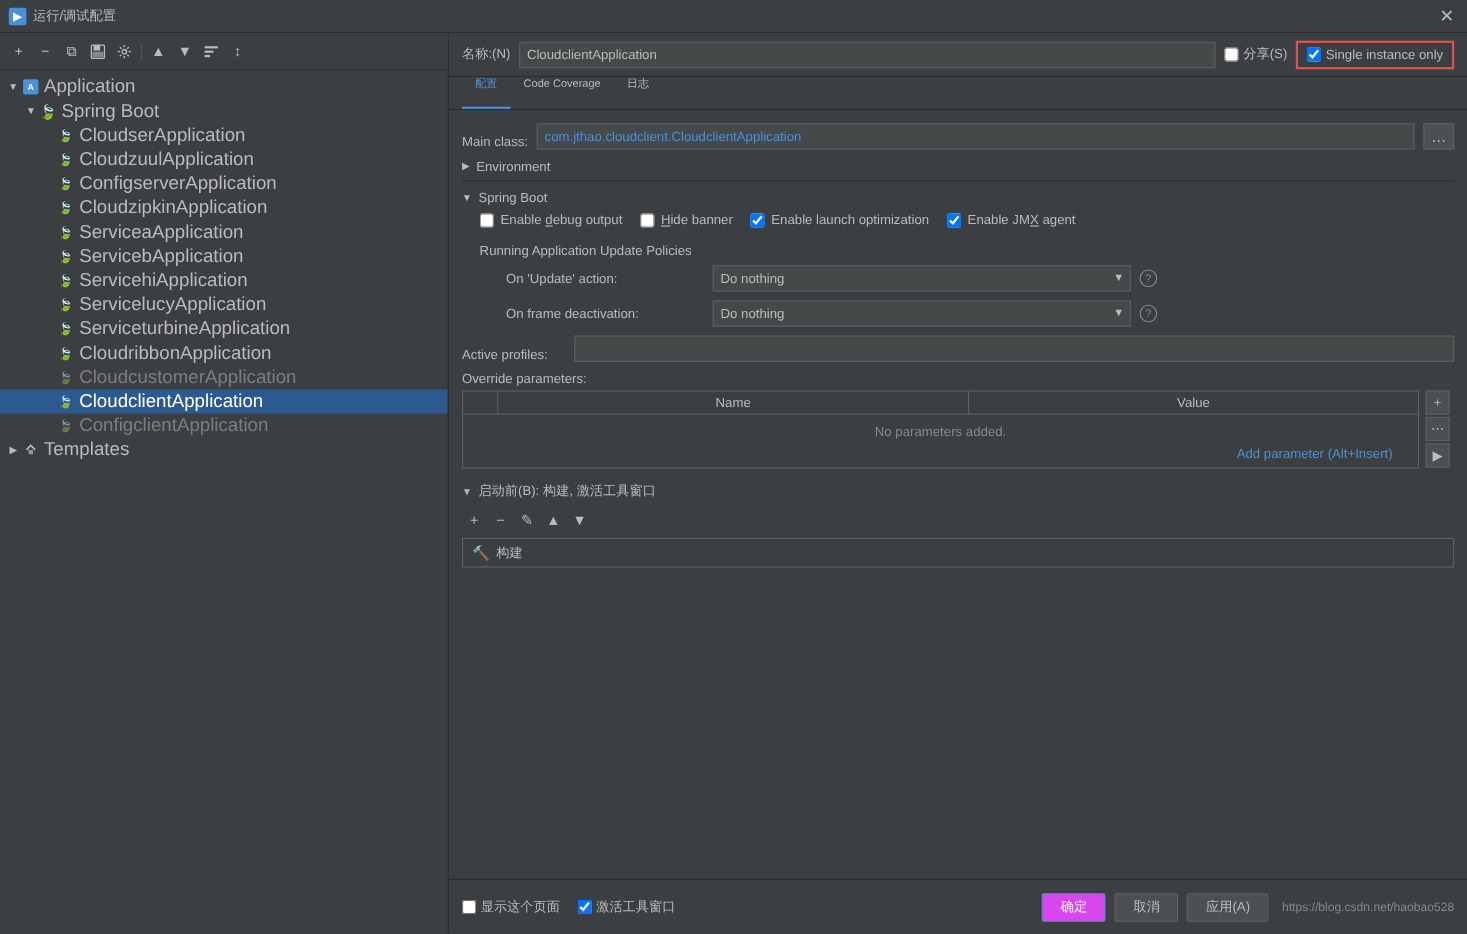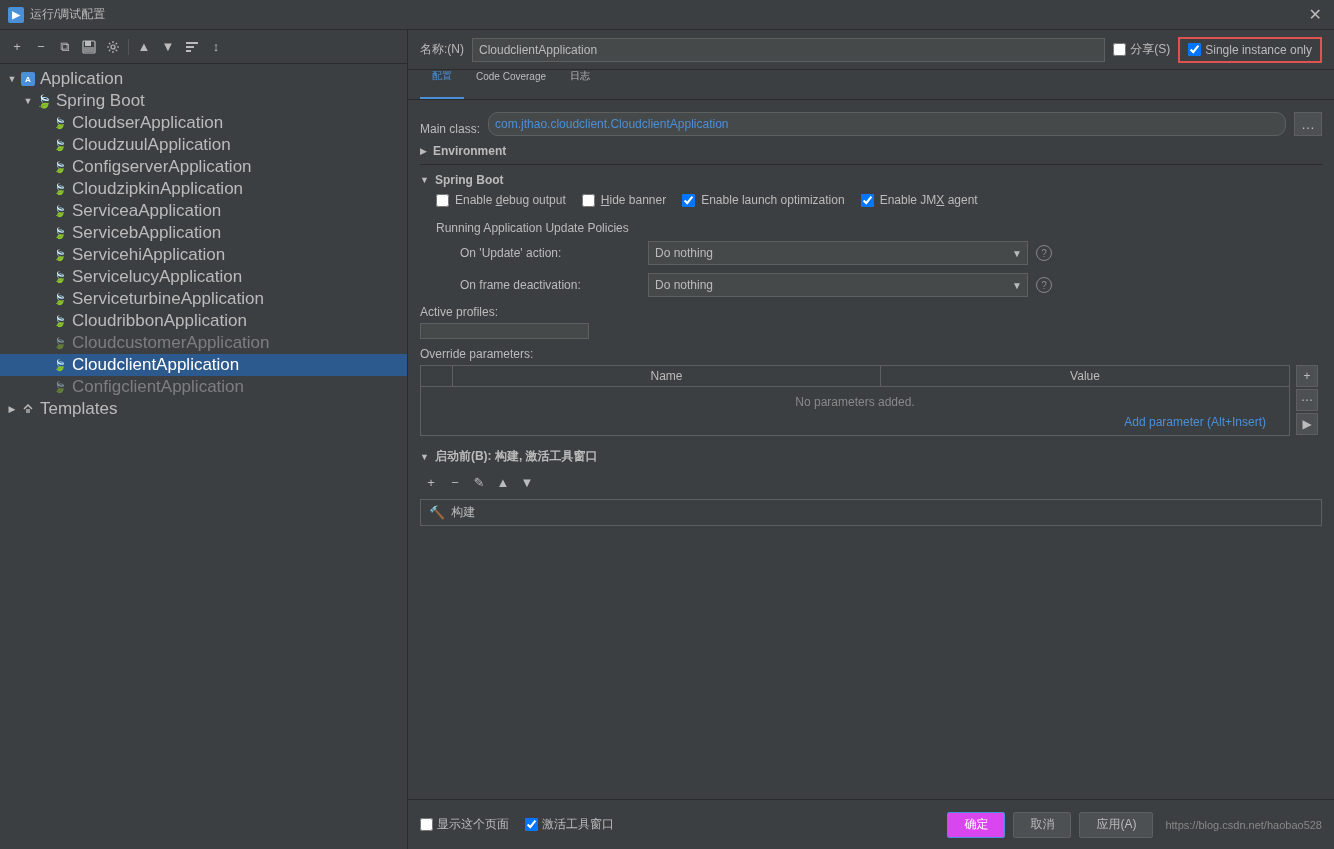--- a/index.html
+++ b/index.html
@@ -234,21 +234,21 @@
       margin: 8px 0 6px 0;
       cursor: pointer;
     }
     .section-arrow {
       font-size: 9px;
       color: #bbbbbb;
     }
     .section-title {
       font-size: 12px;
       color: #bbbbbb;
-      font-weight: 700;
+      font-weight: 400;
     }
     .section-content {
       padding-left: 16px;
     }
     .checkbox-row {
       display: flex;
       align-items: center;
       gap: 6px;
       margin-bottom: 6px;
     }
@@ -303,24 +303,23 @@
     .help-icon {
       width: 16px; height: 16px;
       border-radius: 50%;
       border: 1px solid #888;
       display: flex; align-items: center; justify-content: center;
       font-size: 10px; color: #888;
       cursor: pointer;
     }
     .active-profiles-row {
       display: flex;
-      align-items: flex-start;
+      align-items: flex-end;
       margin: 8px 0;
-      gap: 4px;
-      flex-direction: column;
+      gap: 24px;
     }
     .active-profiles-label {
       font-size: 12px; color: #bbbbbb;
       white-space: nowrap;
     }
     .active-profiles-input {
       flex: 1;
       height: 24px;
       background: #45494a;
       border: 1px solid #5e6060;
@@ -637,21 +636,21 @@
     <div class="tabs-row">
       <div class="tab active">配置</div>
       <div class="tab">Code Coverage</div>
       <div class="tab">日志</div>
     </div>
 
     <div class="content-area">
 
       <div class="form-row">
         <label class="form-label">Main class:</label>
-        <input class="form-input" type="text" value="com.jthao.cloudclient.CloudclientApplication" style="color: rgb(74, 144, 217); border-radius: 10px;">
+        <input class="form-input" type="text" value="com.jthao.cloudclient.CloudclientApplication" style="color: rgb(74, 144, 217);">
         <button class="btn-dots">…</button>
       </div>
 
       <div class="section-header">
         <span class="section-arrow">▶</span>
         <span class="section-title">Environment</span>
       </div>
 
       <div class="divider"></div>
 

